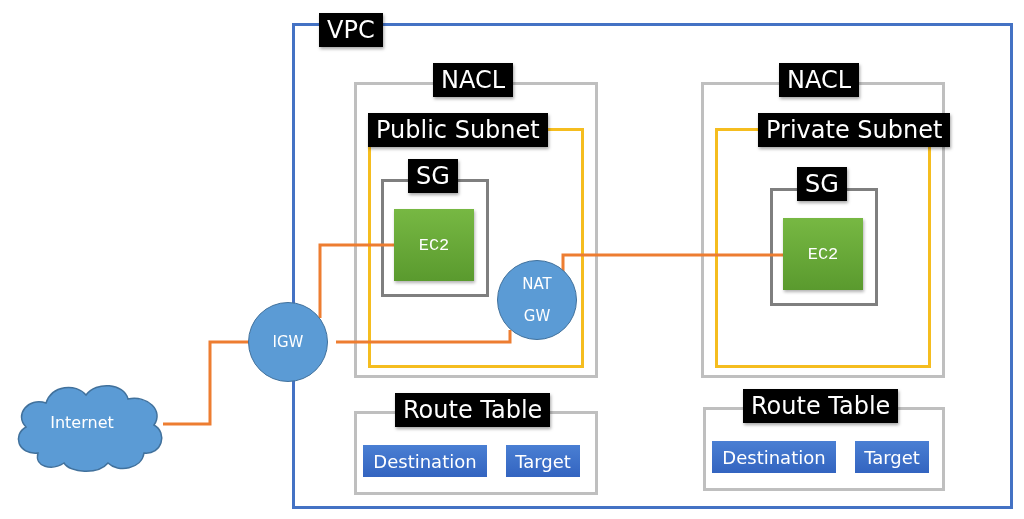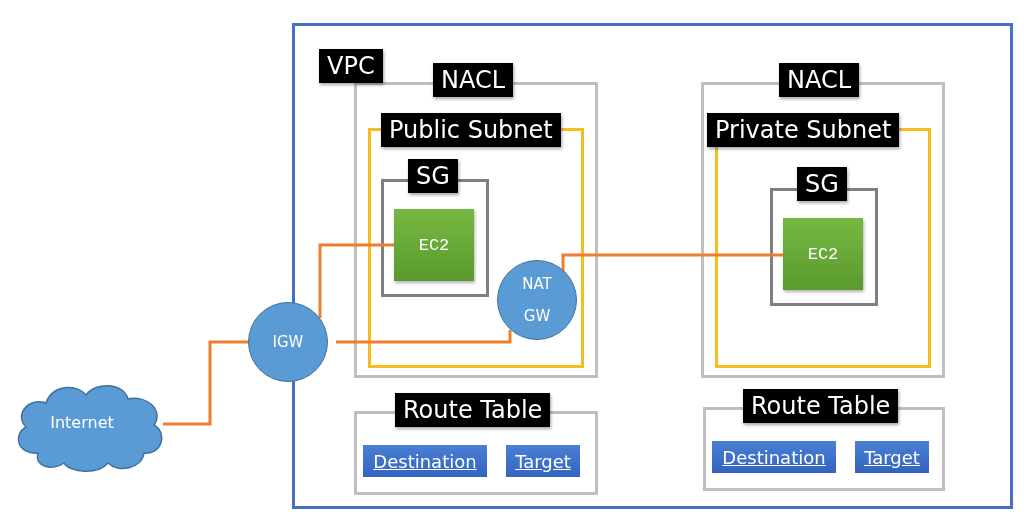--- a/index.html
+++ b/index.html
@@ -11,21 +11,21 @@
   .subnet { border:3px solid #f5bd1f; }
   .sg { border:3px solid #7f7f7f; }
   .rt { border:3px solid #bfbfbf; }
   .label { background:#000; color:#fff; white-space:nowrap; text-align:center;
            box-shadow:1px 2px 3px rgba(0,0,0,0.35); font-size:24px; line-height:34px; padding:0 8px; }
   .ec2 { background:linear-gradient(#77b843,#5a9a2e); color:#fff; font-size:17px;
          display:flex; align-items:center; justify-content:center; box-shadow:1px 2px 3px rgba(0,0,0,0.3);font-family:Liberation Mono, monospace; }
   .circle { border-radius:50%; background:#5b9bd5; border:1.5px solid #41719c; color:#fff;
             display:flex; align-items:center; justify-content:center; text-align:center; font-size:15px; line-height:20px;gap:12px; }
   .bluebtn { background:linear-gradient(#4a7fd3,#3364c0); color:#fff; font-size:18px;
-             display:flex; align-items:center; justify-content:center;text-decoration:underline; }
+             display:flex; align-items:center; justify-content:center; }
   svg.wires { position:absolute; left:0; top:0; }
 </style>
 </head>
 <body>
 
 <div class="abs vpc"></div>
 
 <div class="abs nacl" style="left:354px;top:82px;width:244px;height:296px;"></div>
 <div class="abs subnet" style="left:368px;top:128px;width:216px;height:240px;"></div>
 <div class="abs sg" style="left:381px;top:179px;width:108px;height:118px;"></div>
@@ -37,27 +37,27 @@
 <div class="abs rt" style="left:354px;top:411px;width:244px;height:84px;"></div>
 <div class="abs rt" style="left:703px;top:407px;width:242px;height:84px;"></div>
 
 <svg class="wires" width="1024" height="519">
   <polyline points="163,424 210,424 210,342 256,342" fill="none" stroke="#ed7d31" stroke-width="3"></polyline>
   <polyline points="320,318 320,245 395,245" fill="none" stroke="#ed7d31" stroke-width="3"></polyline>
   <polyline points="336,342 510,342 510,330" fill="none" stroke="#ed7d31" stroke-width="3"></polyline>
   <polyline points="563,272 563,255 784,255" fill="none" stroke="#ed7d31" stroke-width="3"></polyline>
 </svg>
 
-<div class="abs label" style="left:319px;top:13px;margin-top:36px;">VPC</div>
+<div class="abs label" style="left:319px;top:13px;">VPC</div>
 <div class="abs label" style="left:433px;top:63px;">NACL</div>
-<div class="abs label" style="left:381px;top:113px;">Public Subnet</div>
+<div class="abs label" style="left:368px;top:113px;">Public Subnet</div>
 <div class="abs label" style="left:408px;top:159px;">SG</div>
 
 <div class="abs label" style="left:779px;top:63px;">NACL</div>
-<div class="abs label" style="left:707px;top:113px;">Private Subnet</div>
+<div class="abs label" style="left:758px;top:113px;">Private Subnet</div>
 <div class="abs label" style="left:797px;top:167px;">SG</div>
 
 <div class="abs label" style="left:395px;top:393px;">Route Table</div>
 <div class="abs label" style="left:743px;top:389px;">Route Table</div>
 
 <div class="abs ec2" style="left:394px;top:209px;width:80px;height:72px;">
   <span>EC2</span>
 </div>
 <div class="abs ec2" style="left:783px;top:218px;width:80px;height:72px;">
   <span>EC2</span>

